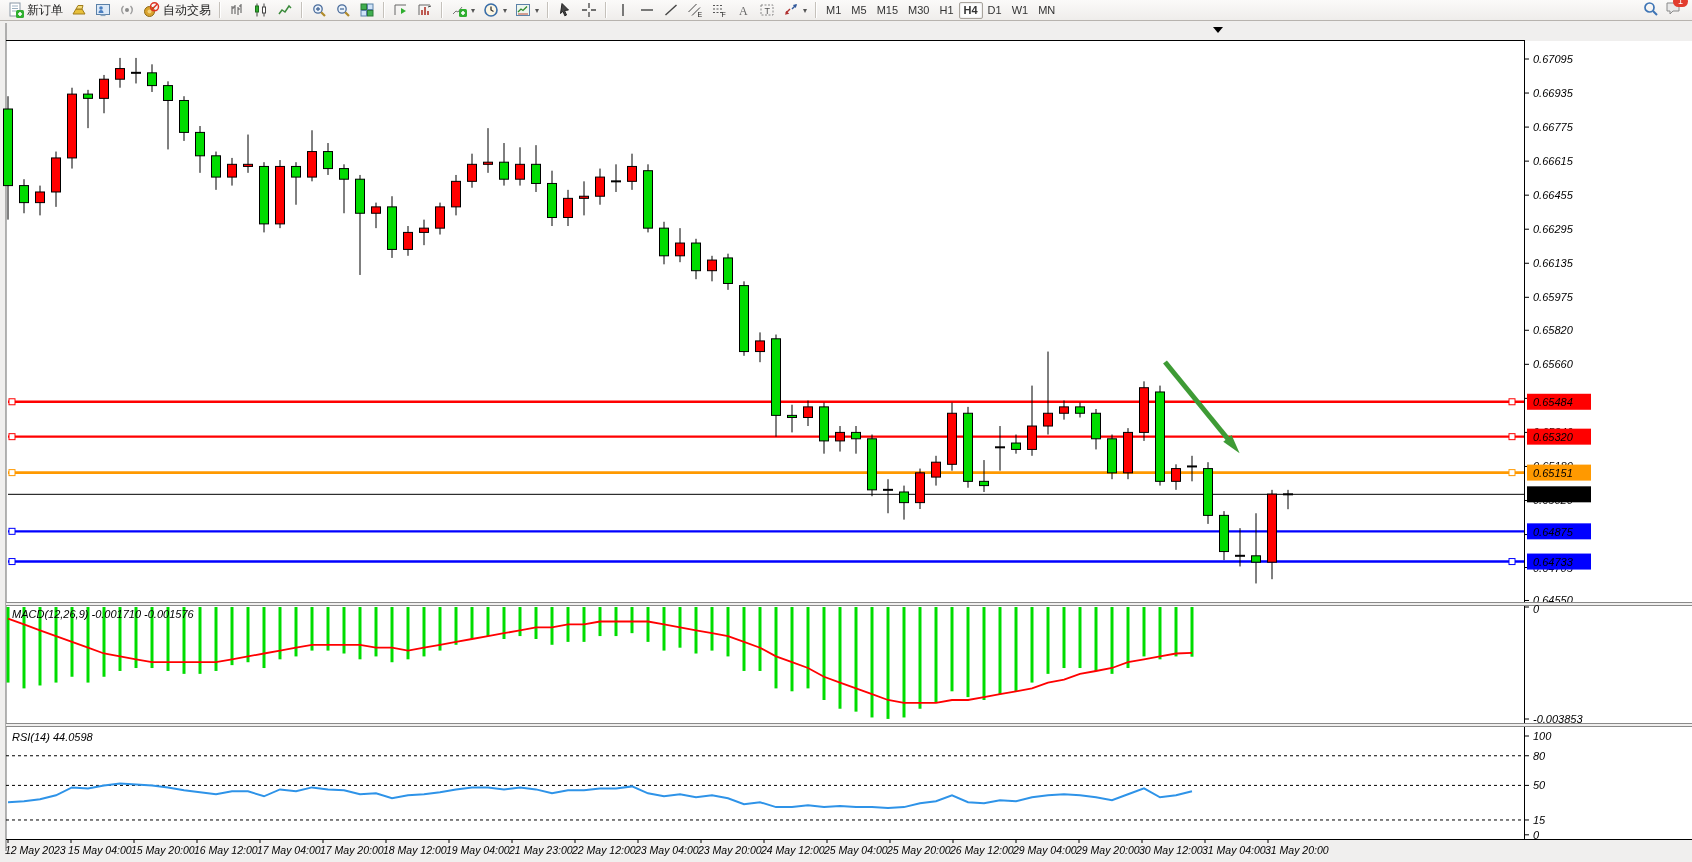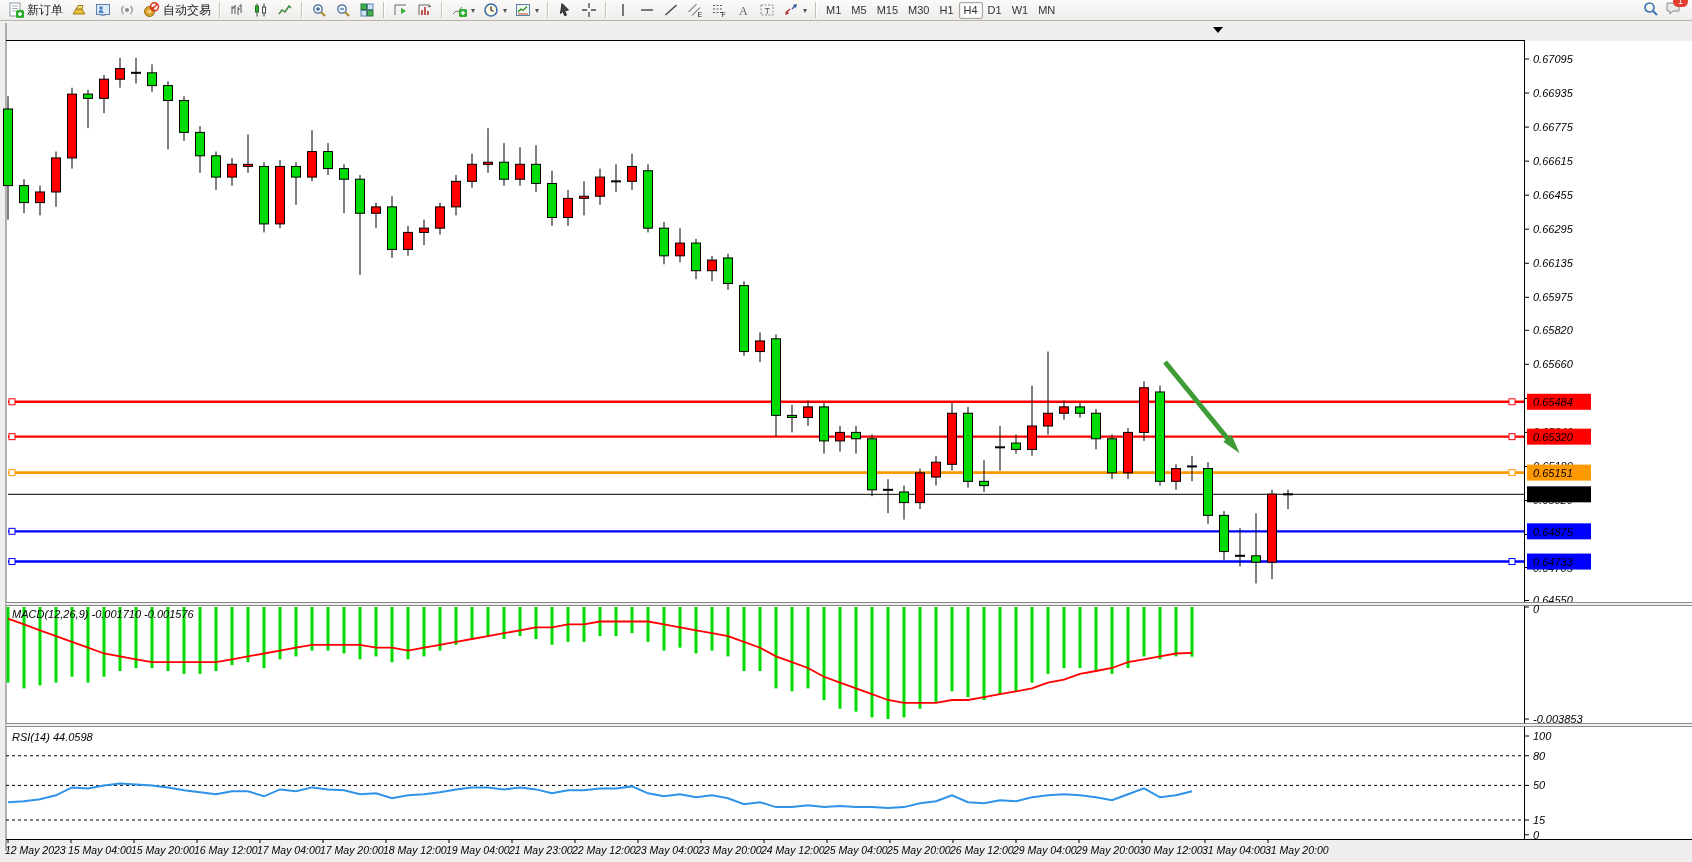--- a/index.html
+++ b/index.html
@@ -9,21 +9,21 @@
   #toolbar{position:absolute;left:0;top:0;width:1692px;height:21px;
     background:linear-gradient(#fbfaf9,#efedeb);border-bottom:1px solid #b7b3ae;
     display:flex;align-items:center;padding-left:4px;box-sizing:border-box;z-index:5;}
   .tb-btn{display:flex;align-items:center;gap:3px;height:19px;padding:0 3px;border:1px solid transparent;
     border-radius:2px;cursor:default;font-size:12px;color:#222;white-space:nowrap;}
   .tb-btn svg{display:block;}
   .tb-sep{width:1px;height:16px;background:#c5c1bb;border-right:1px solid #fff;margin:0 4px;}
   .tb-caret{font-size:8px;color:#555;margin-left:1px;}
   .tf-btn{height:17px;min-width:24px;text-align:center;font-size:11px;color:#333;
     padding:1px 4px 0 4px;border:1px solid transparent;border-radius:2px;box-sizing:border-box;}
-  .tf-active{background:#fdfdfd;border:1px solid #a9a49d;box-shadow:inset 0 0 2px #ccc;}
+  .tf-active{background:#fdfdfd;border:1px solid #a9a49d;box-shadow:inset 0 0 2px #ccc;font-weight:bold;}
   #tb-right{margin-left:auto;display:flex;align-items:center;gap:6px;padding-right:10px;}
   #chat-badge{position:relative;}
   #chat-badge .badge{position:absolute;top:-4px;right:-6px;background:#e23d2e;color:#fff;
     font-size:9px;line-height:11px;min-width:11px;text-align:center;border-radius:6px;padding:0 2px;}
   
   #chartwin{position:absolute;left:0;top:21px;width:1692px;height:841px;background:#f0efee;font-style:italic;}
   #titlerow{position:absolute;left:6px;top:2px;right:0;height:17px;background:#fff;
     border-top:1px solid #6d6d6d;border-left:1px solid #6d6d6d;
     font-size:12px;color:#000;display:flex;align-items:center;padding-left:8px;box-sizing:border-box;}
   #titlerow .tri{font-size:9px;margin-right:6px;color:#000;}

